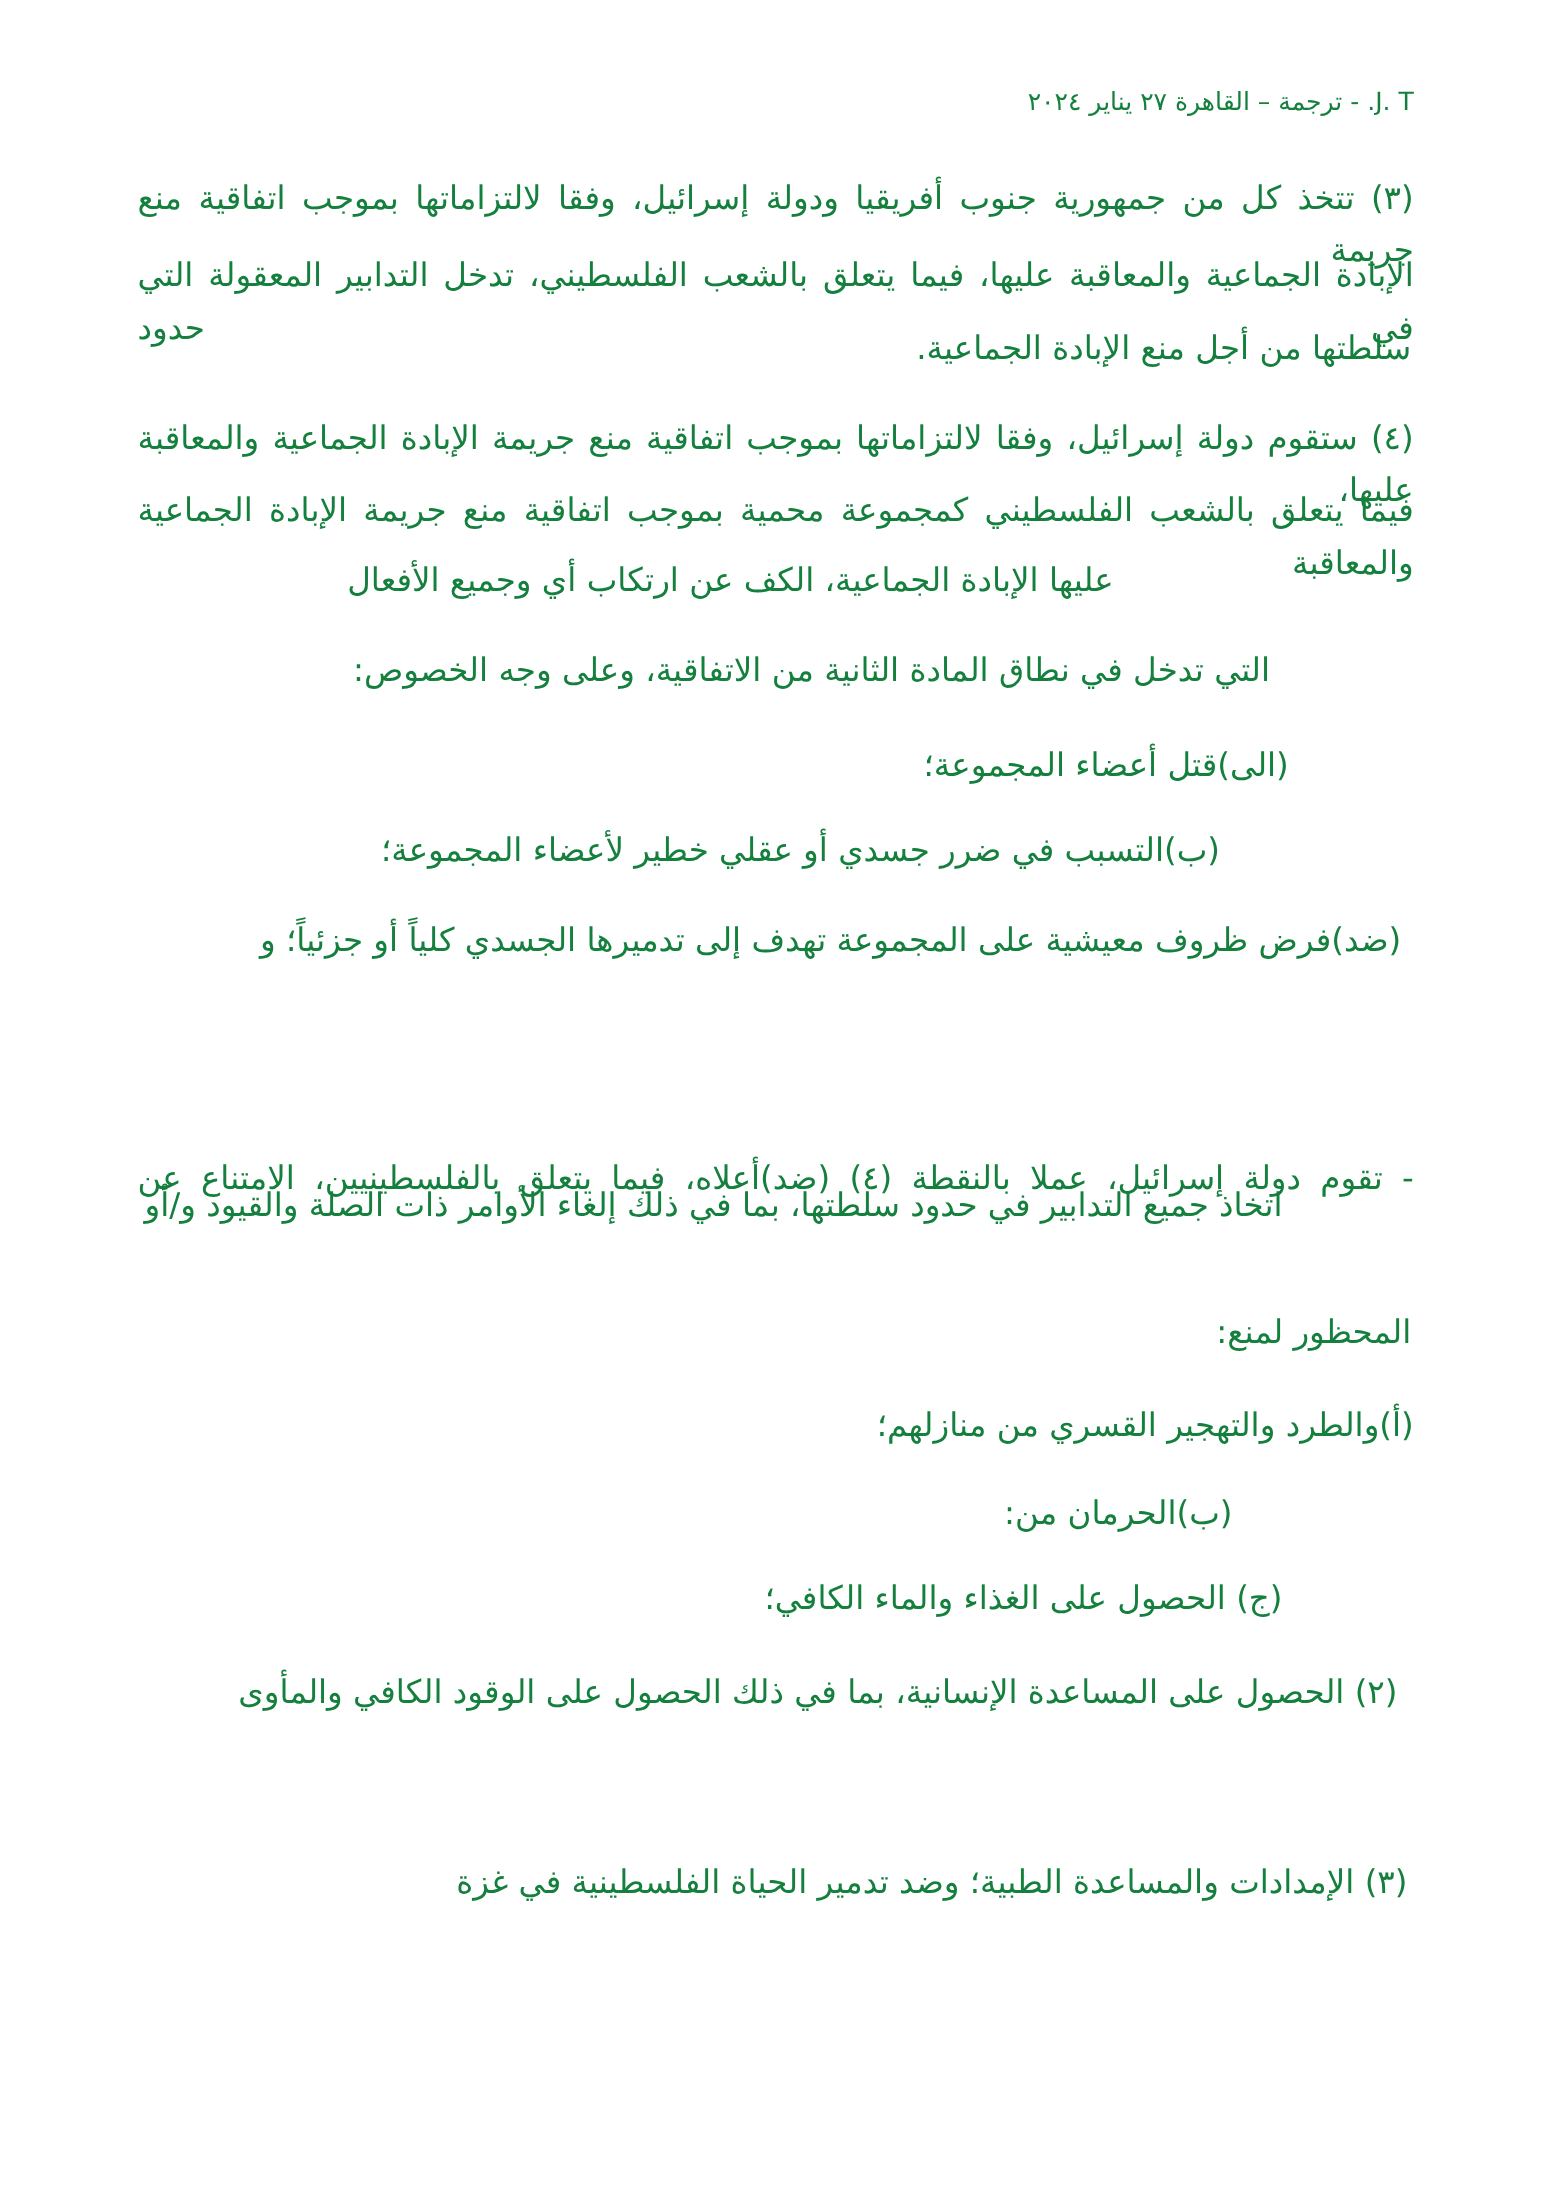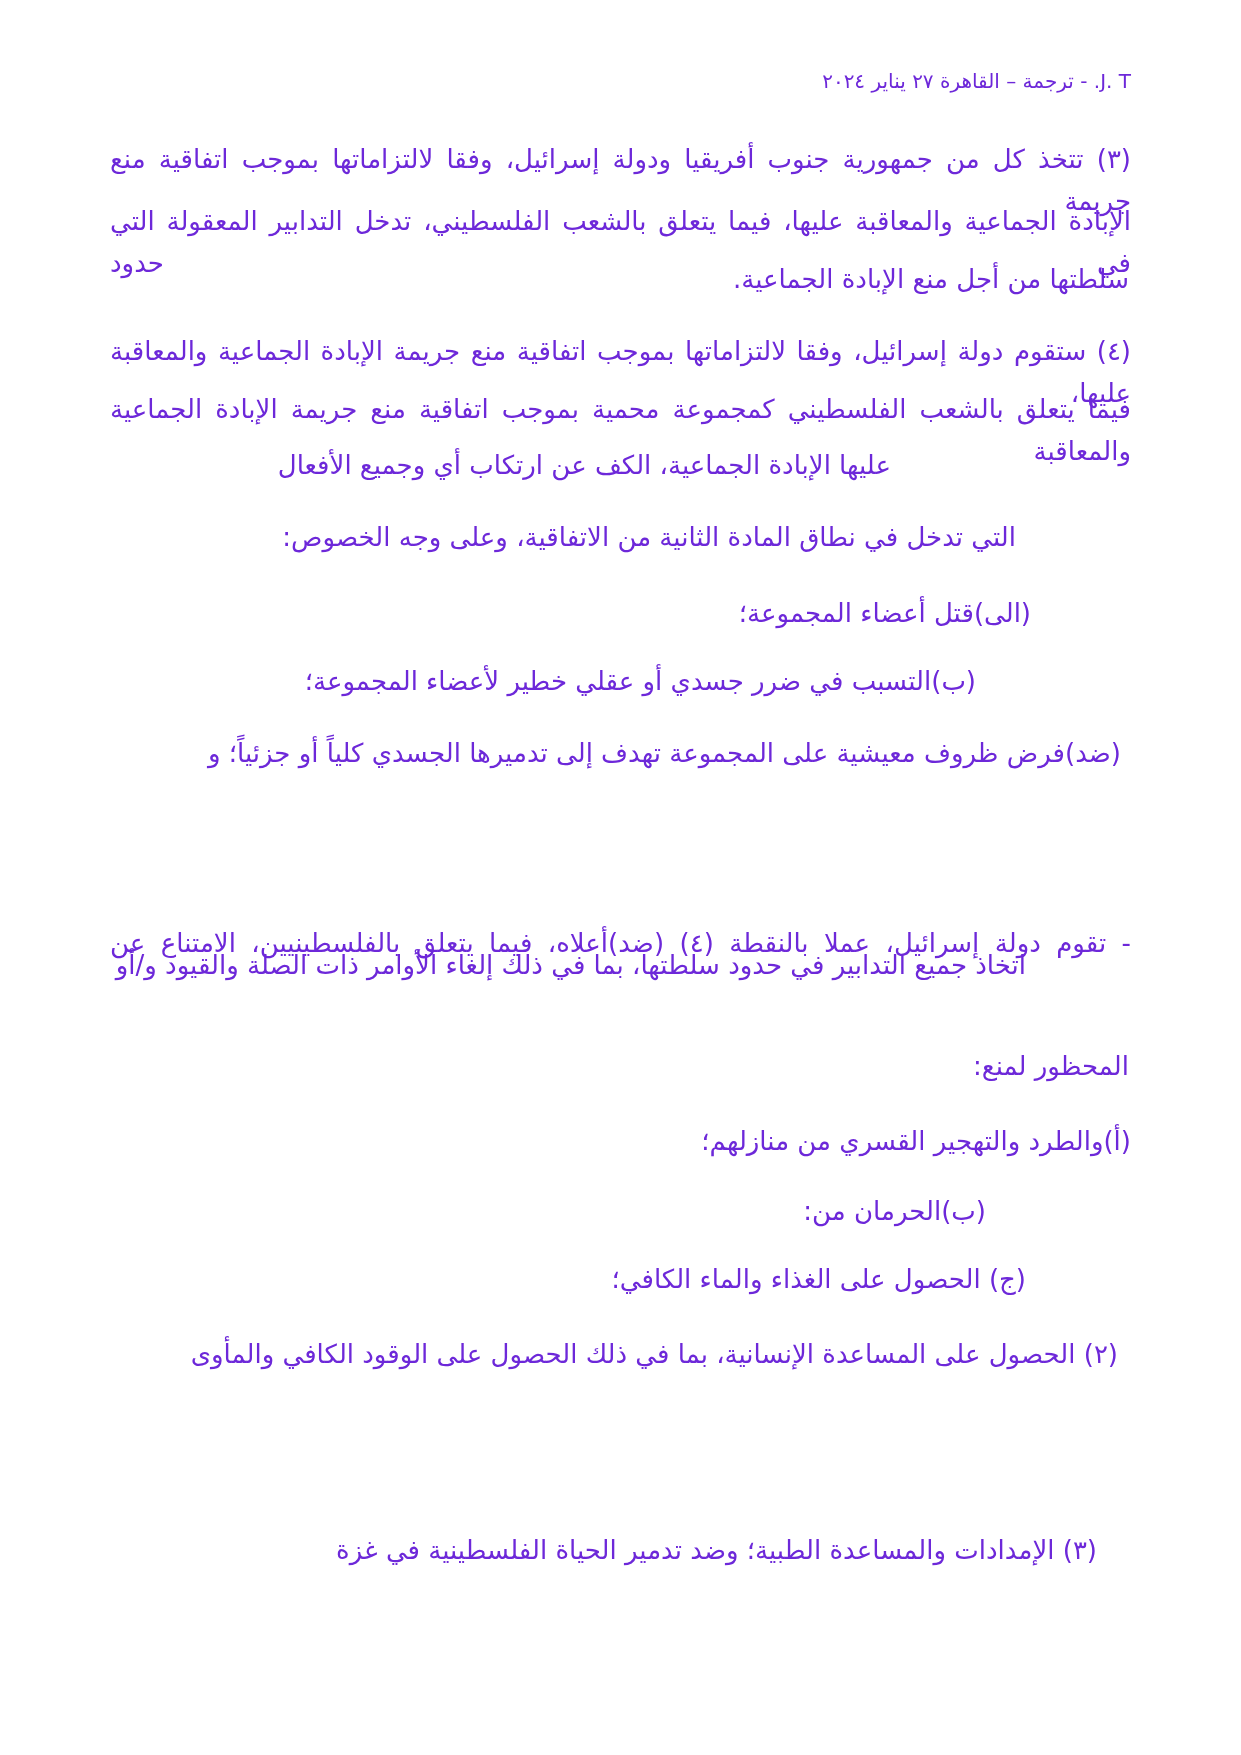--- a/index.html
+++ b/index.html
@@ -13,21 +13,21 @@
     overflow:hidden;
   }
   .ln{
     position:absolute;
     direction:rtl;
     right:110px;
     font-size:26px;
     line-height:42px;
     white-space:nowrap;
     text-align:right;
-    color:#6d28d9;
+    color:#15803d;
   }
   .full{
     left:110px;
     right:110px;
     white-space:normal;
     text-align:justify;
     text-align-last:justify;
   }
   .hdr{
     font-size:20px;
@@ -56,15 +56,15 @@
   <div class="ln" style="top:732px;right:120px;">(ضد)فرض ظروف معيشية على المجموعة تهدف إلى تدميرها الجسدي كلياً أو جزئياً؛ و</div>
 
   <div class="ln full" style="top:922px;">- تقوم دولة إسرائيل، عملا بالنقطة (٤) (ضد)أعلاه، فيما يتعلق بالفلسطينيين، الامتناع عن</div>
   <div class="ln" style="top:944px;right:215px;">اتخاذ جميع التدابير في حدود سلطتها، بما في ذلك إلغاء الأوامر ذات الصلة والقيود و/أو</div>
   <div class="ln" style="top:1045px;right:112px;">المحظور لمنع:</div>
 
   <div class="ln" style="top:1120px;right:110px;">(أ)والطرد والتهجير القسري من منازلهم؛</div>
   <div class="ln" style="top:1190px;right:255px;">(ب)الحرمان من:</div>
   <div class="ln" style="top:1258px;right:215px;">(ج) الحصول على الغذاء والماء الكافي؛</div>
   <div class="ln" style="top:1333px;right:123px;margin-left:43px;">(٢) الحصول على المساعدة الإنسانية، بما في ذلك الحصول على الوقود الكافي والمأوى</div>
-  <div class="ln" style="top:1485px;right:144px;margin-top:44px;">(٣) الإمدادات والمساعدة الطبية؛ وضد تدمير الحياة الفلسطينية في غزة</div>
+  <div class="ln" style="top:1485px;right:115px;">(٣) الإمدادات والمساعدة الطبية؛ وضد تدمير الحياة الفلسطينية في غزة</div>
 
 </div>
 
 </body></html>

